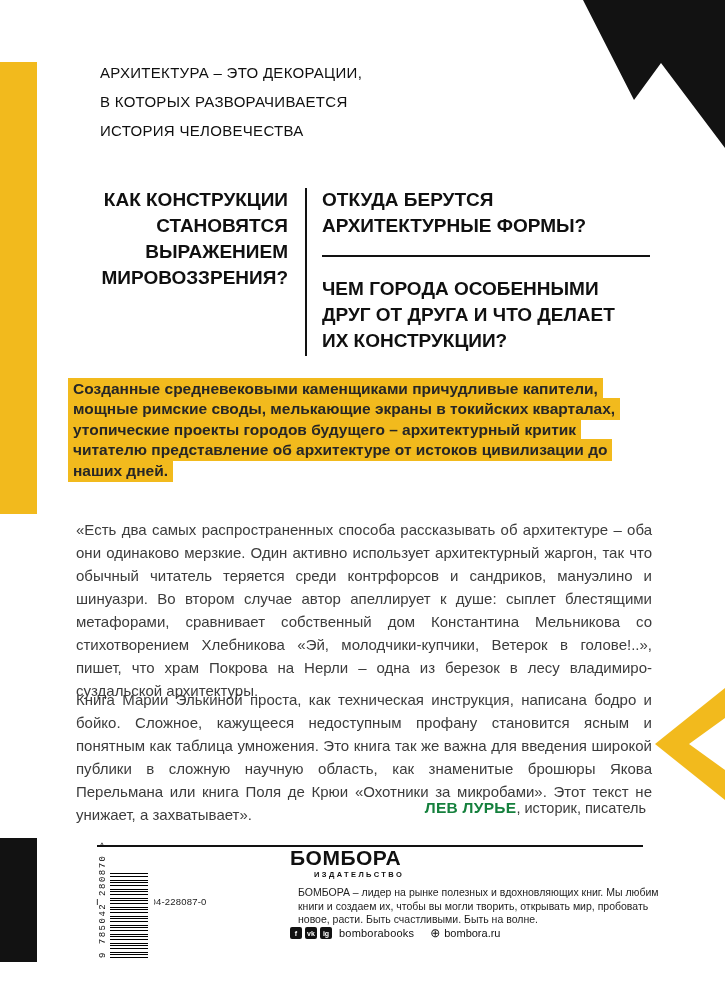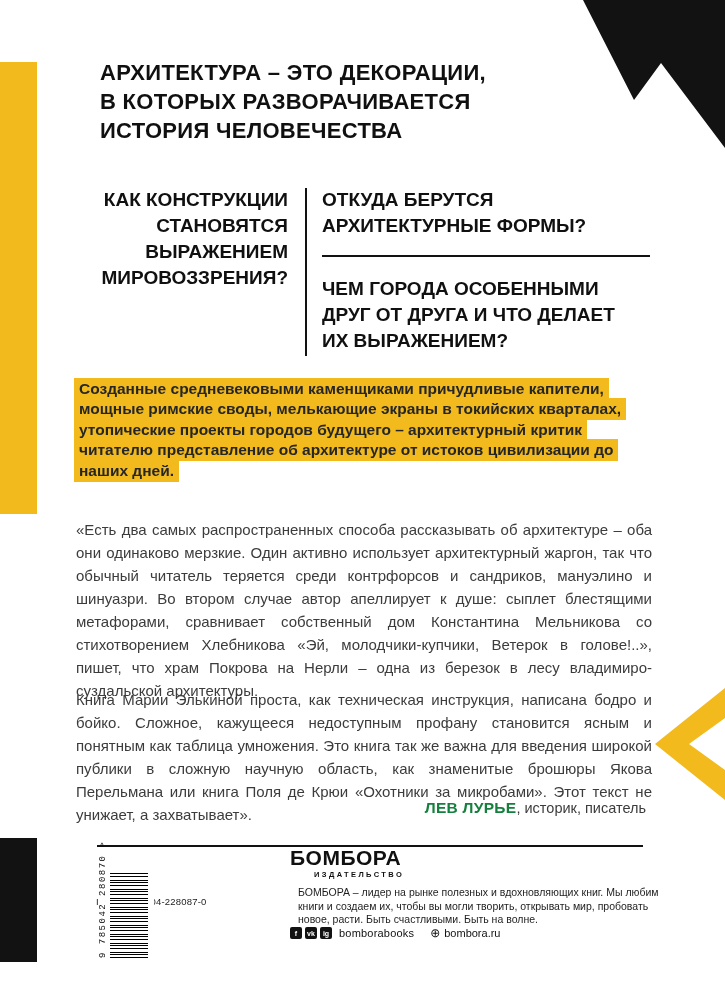--- a/index.html
+++ b/index.html
@@ -8,29 +8,29 @@
     overflow:hidden;font-family:"Liberation Sans",sans-serif;color:#101010;
   }
   
   .side-bar-yellow{position:absolute;left:0;top:62px;width:37px;height:452px;background:var(--accent-yellow);}
   .side-bar-black{position:absolute;left:0;top:838px;width:37px;height:124px;background:var(--ink-black);}
   .corner-arrow{position:absolute;top:0;right:0;width:142px;height:150px;}
   .corner-arrow path{fill:var(--ink-black);}
   .yellow-chevron{position:absolute;top:688px;right:0;width:70px;height:112px;}
   .yellow-chevron path{fill:var(--accent-yellow);}
   
-  .headline{position:absolute;left:100px;top:58px;font-weight:700;font-size:22px;line-height:29px;letter-spacing:.3px;}
+  .headline{position:absolute;left:100px;top:58px;font-weight:400;font-size:15px;line-height:29px;letter-spacing:.3px;}
   
   .q-left{position:absolute;left:60px;top:187px;width:228px;text-align:right;font-weight:800;font-size:19px;line-height:26px;}
   .q-vdivider{position:absolute;left:305px;top:188px;width:2px;height:168px;background:var(--ink-black);}
   .q-right-top{position:absolute;left:322px;top:187px;font-weight:800;font-size:19px;line-height:26px;}
   .q-hdivider{position:absolute;left:322px;top:255px;width:328px;height:2px;background:var(--ink-black);}
   .q-right-bottom{position:absolute;left:322px;top:276px;font-weight:800;font-size:19px;line-height:26px;}
   
-  .intro{position:absolute;left:74px;top:378px;width:580px;}
+  .intro{position:absolute;left:68px;top:378px;width:580px;}
   .intro .line{height:20.4px;}
   .intro .line span{
     background:var(--accent-yellow);color:#262626;font-weight:700;
     font-size:15.5px;line-height:19px;padding:1px 5px 2px 5px;display:inline-block;
   }
   
   .quote-1{position:absolute;left:76px;top:518px;width:576px;}
   .quote-2{position:absolute;left:76px;top:688px;width:576px;}
   .quote-1,.quote-2{font-size:15px;line-height:23px;color:#3c3c3c;text-align:justify;}
   .attribution{position:absolute;left:76px;top:799px;width:570px;text-align:right;font-size:14.5px;color:#3c3c3c;}
@@ -87,21 +87,21 @@
   </div>
   <div class="q-vdivider"></div>
   <div class="q-right-top">
     <div>ОТКУДА БЕРУТСЯ</div>
     <div>АРХИТЕКТУРНЫЕ ФОРМЫ?</div>
   </div>
   <div class="q-hdivider"></div>
   <div class="q-right-bottom">
     <div>ЧЕМ ГОРОДА ОСОБЕННЫМИ</div>
     <div>ДРУГ ОТ ДРУГА И ЧТО ДЕЛАЕТ</div>
-    <div>ИХ ВЫРАЖЕНИЕМ?</div>
+    <div>ИХ КОНСТРУКЦИИ?</div>
   </div>
 
   <div class="intro">
     <div class="line"><span>Созданные средневековыми каменщиками причудливые капители,</span></div>
     <div class="line"><span>мощные римские своды, мелькающие экраны в токийских кварталах,</span></div>
     <div class="line"><span>утопические проекты городов будущего – архитектурный критик</span></div>
     <div class="line"><span>читателю представление об архитектуре от истоков цивилизации до</span></div>
     <div class="line"><span>наших дней.</span></div>
   </div>
 

